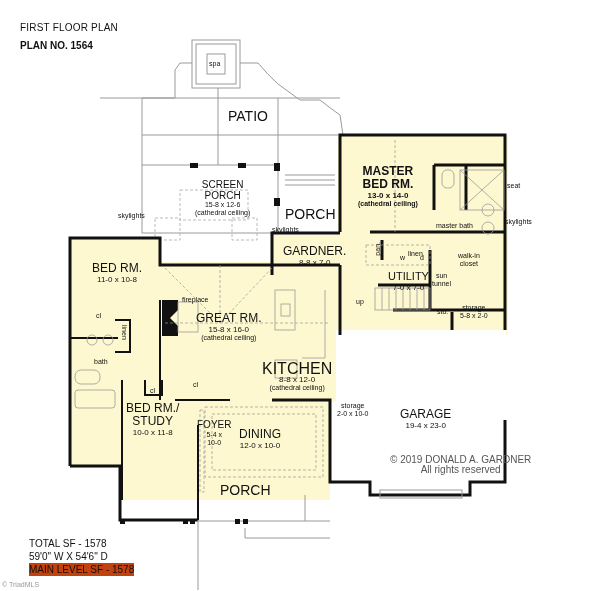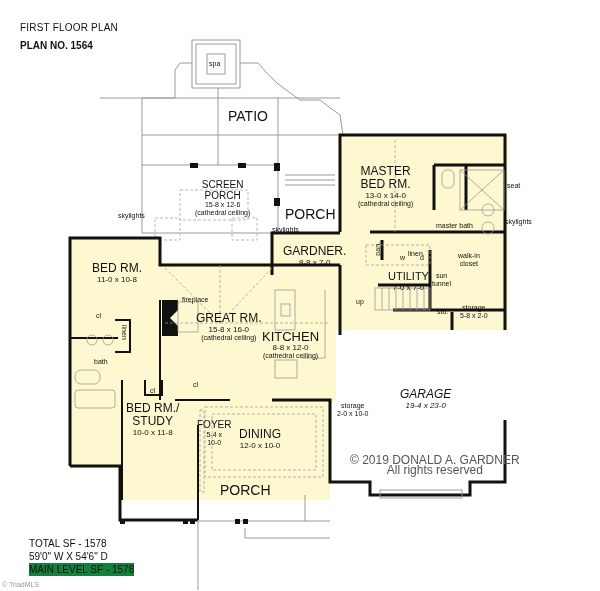--- a/index.html
+++ b/index.html
@@ -1,28 +1,28 @@
 <!DOCTYPE html>
 <html><head>
   <meta charset="utf-8">
   <style>
     html, body { margin: 0; padding: 0; background: #ffffff; }
     body { width: 600px; height: 591px; position: relative; overflow: hidden; font-family: "Liberation Sans", sans-serif; color: #111; }
     .abs { position: absolute; }
     .title { left: 20px; top: 22px; font-size: 10px; font-weight: normal; letter-spacing: 0.2px; }
     .subtitle { left: 20px; top: 40px; font-size: 10px; font-weight: bold; }
     .stats { left: 29px; top: 537px; font-size: 10px; line-height: 13px; }
-    .stats .hl { background: #15803d; }
+    .stats .hl { background: #c2410c; }
     .mls { left: 2px; top: 581px; font-size: 7px; color: #9a9a9a; }
     svg { position: absolute; left: 0; top: 0; }
     .lbl { position: absolute; text-align: center; font-family: "Liberation Sans", sans-serif; color: #111; white-space: nowrap; }
     .rname { font-size: 12px; line-height: 13px; }
     .rdim { font-size: 8px; line-height: 9px; }
     .small { font-size: 7px; line-height: 8px; }
-    .copy { font-size: 12px; color: #555; line-height: 10px; }
+    .copy { font-size: 10px; color: #555; line-height: 10px; margin-left: 40px; }
   </style>
 </head>
 <body>
 
 <div class="abs title">FIRST FLOOR PLAN</div>
 <div class="abs subtitle">PLAN NO. 1564</div>
 
 <svg width="600" height="591" viewBox="0 0 600 591">
 
   <g fill="none" stroke="#9a9a9a" stroke-width="1">
@@ -162,21 +162,21 @@
 <div class="lbl rname" style="left:195px;top:179px;font-size:10px;line-height:11px;">
   <div>SCREEN</div>
   <div>PORCH</div>
   <div class="small">15-8 x 12-6</div>
   <div class="small">(cathedral ceiling)</div>
 </div>
 <div class="lbl small" style="left:118px;top:212px;">skylights</div>
 <div class="lbl small" style="left:272px;top:226px;">skylights</div>
 <div class="lbl rname" style="left:285px;top:208px;font-size:14px;">PORCH</div>
 
-<div class="lbl" style="left:358px;top:165px;">
+<div class="lbl" style="left:358px;top:165px;font-weight:bold;">
   <div class="rname">MASTER</div>
   <div class="rname">BED RM.</div>
   <div class="rdim">13-0 x 14-0</div>
   <div class="small">(cathedral ceiling)</div>
 </div>
 <div class="lbl small" style="left:436px;top:222px;">master bath</div>
 <div class="lbl small" style="left:507px;top:182px;">seat</div>
 <div class="lbl small" style="left:505px;top:218px;">skylights</div>
 
 <div class="lbl" style="left:283px;top:245px;">
@@ -215,21 +215,21 @@
 <div class="lbl small" style="left:96px;top:312px;">cl</div>
 <div class="lbl small" style="left:120px;top:325px;writing-mode:vertical-rl;">linen</div>
 <div class="lbl small" style="left:94px;top:358px;">bath</div>
 
 <div class="lbl" style="left:196px;top:312px;">
   <div class="rname">GREAT RM.</div>
   <div class="rdim">15-8 x 16-0</div>
   <div class="small">(cathedral ceiling)</div>
 </div>
 <div class="lbl" style="left:262px;top:330px;">
-  <div class="rname" style="font-size:13px;">KITCHEN</div>
+  <div class="rname" style="font-size:16px;margin-top:32px;">KITCHEN</div>
   <div class="rdim">8-8 x 12-0</div>
   <div class="small">(cathedral ceiling)</div>
 </div>
 
 <div class="lbl small" style="left:150px;top:387px;">cl</div>
 <div class="lbl small" style="left:193px;top:381px;">cl</div>
 <div class="lbl" style="left:197px;top:418px;">
   <div class="rname" style="font-size:10px;">FOYER</div>
   <div class="small">5-4 x</div>
   <div class="small">10-0</div>
@@ -241,21 +241,21 @@
 <div class="lbl" style="left:126px;top:402px;">
   <div class="rname">BED RM./</div>
   <div class="rname">STUDY</div>
   <div class="rdim">10-0 x 11-8</div>
 </div>
 
 <div class="lbl small" style="left:337px;top:402px;">
   <div>storage</div>
   <div>2-0 x 10-0</div>
 </div>
-<div class="lbl" style="left:400px;top:388px;font-style:italic;">
+<div class="lbl" style="left:400px;top:408px;">
   <div class="rname">GARAGE</div>
   <div class="rdim">19-4 x 23-0</div>
 </div>
 <div class="lbl copy" style="left:350px;top:455px;">
   <div>© 2019 DONALD A. GARDNER</div>
   <div>All rights reserved</div>
 </div>
 
 <div class="lbl rname" style="left:220px;top:484px;font-size:14px;">PORCH</div>
 

